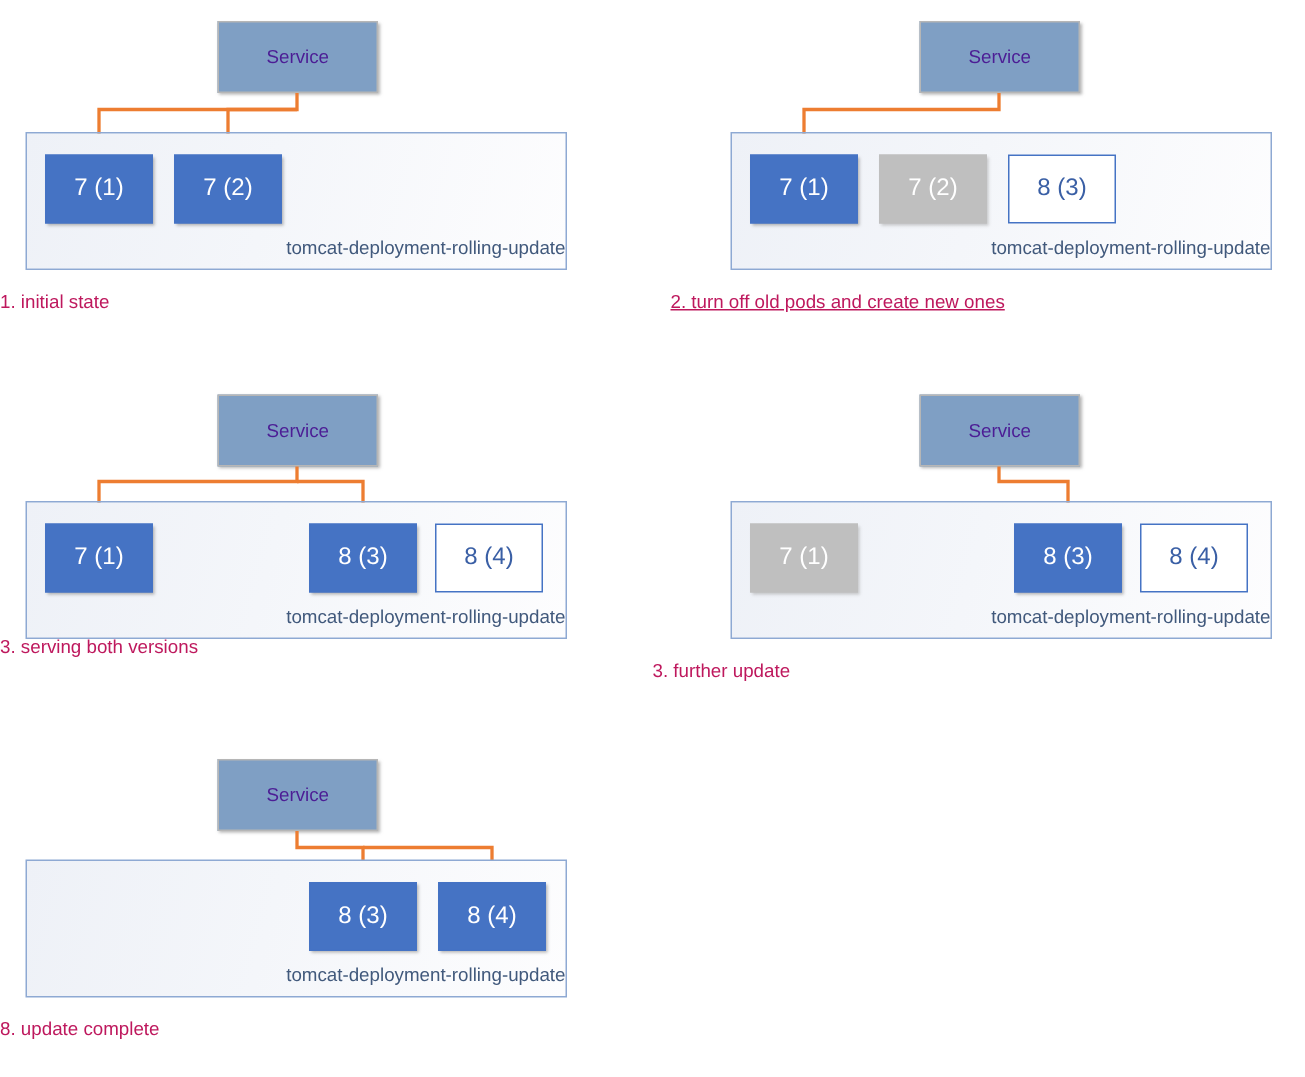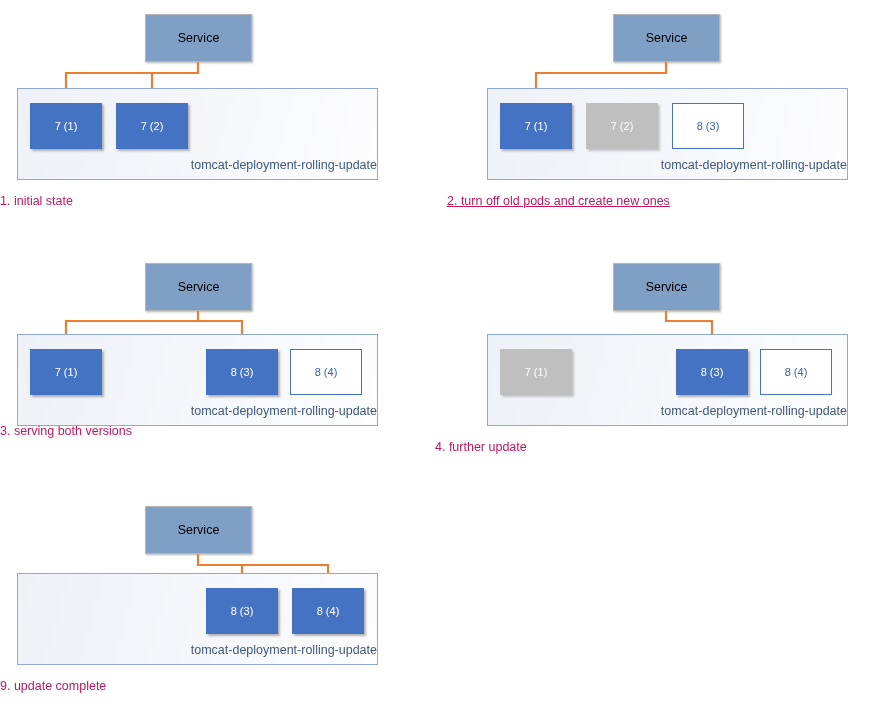--- a/index.html
+++ b/index.html
@@ -18,21 +18,21 @@
   .panel {
     position: absolute;
   }
 
   
   .service-box {
     position: absolute;
     background: #7f9fc4;
     border: 1px solid #b6b6b6;
     box-shadow: 1px 1px 2px rgba(120,120,120,0.55);
-    color: #000000;
+    color: #4c1d95;
     font-size: 12.5px;
     display: flex;
     align-items: center;
     justify-content: center;
     box-sizing: border-box;
   }
 
   
   .deployment-box {
     position: absolute;
@@ -51,21 +51,21 @@
     white-space: nowrap;
   }
 
   
   .pod {
     position: absolute;
     box-sizing: border-box;
     display: flex;
     align-items: center;
     justify-content: center;
-    font-size: 11px;
+    font-size: 16px;
     white-space: nowrap;
   }
   .pod.active {
     background: #4573c4;
     border: 1px solid #4573c4;
     color: #ffffff;
     box-shadow: 1.5px 1.5px 2px rgba(130,130,130,0.6);
   }
   .pod.terminating {
     background: #bfbfbf;
@@ -180,21 +180,21 @@
   </svg>
 
   <div class="deployment-box" style="left:52px; top:84px; width:361px; height:92px;">
     <div class="deployment-label">tomcat-deployment-rolling-update</div>
   </div>
 
   <div class="pod terminating" style="left:65px; top:99px; width:72px; height:46px;">7 (1)</div>
   <div class="pod active" style="left:241px; top:99px; width:72px; height:46px;">8 (3)</div>
   <div class="pod pending" style="left:325px; top:99px; width:72px; height:46px;">8 (4)</div>
 
-  <div class="caption" style="left:0px; top:190px; width:430px;">4. further update</div>
+  <div class="caption" style="left:0px; top:190px; width:430px;">3. further update</div>
 </div>
 
 <div class="panel" style="left:0px; top:495px; width:435px; height:223px;">
 
   <div class="service-box" style="left:145px; top:11px; width:107px; height:48px;">Service</div>
 
   <svg class="connector" style="left:0px; top:0px;" width="435" height="223">
     <g stroke="#ed7d31" stroke-width="2.2" fill="none">
       <path d="M198,59 L198,70 L242,70 L242,82"></path>
       <path d="M242,70 L328,70 L328,82"></path>
@@ -203,14 +203,14 @@
     <polygon points="322,82 334,82 328,94" fill="#ed7d31"></polygon>
   </svg>
 
   <div class="deployment-box" style="left:17px; top:78px; width:361px; height:92px;">
     <div class="deployment-label">tomcat-deployment-rolling-update</div>
   </div>
 
   <div class="pod active" style="left:206px; top:93px; width:72px; height:46px;">8 (3)</div>
   <div class="pod active" style="left:292px; top:93px; width:72px; height:46px;">8 (4)</div>
 
-  <div class="caption" style="left:0px; top:184px; width:395px;">9. update complete</div>
+  <div class="caption" style="left:0px; top:184px; width:395px;">8. update complete</div>
 </div>
 
 </body></html>

